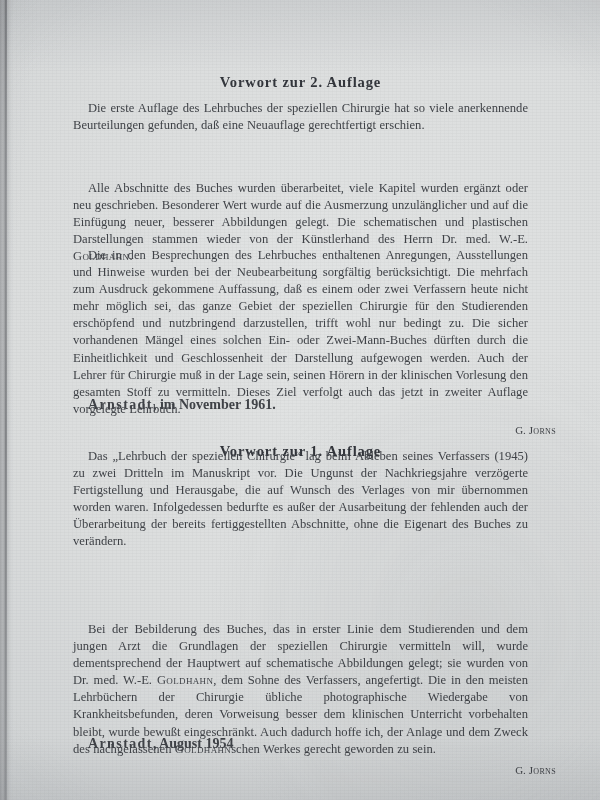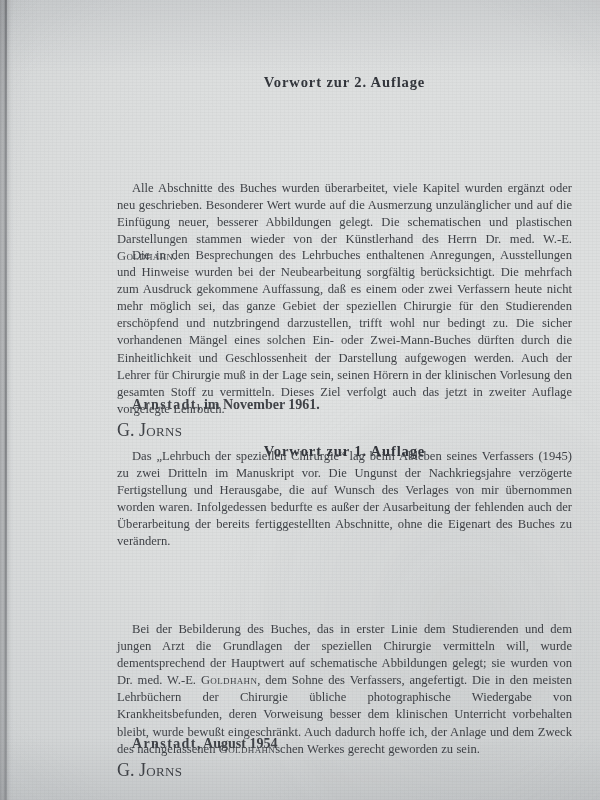--- a/index.html
+++ b/index.html
@@ -99,46 +99,50 @@
     margin: 0;
     font-size: 14px;
     line-height: 17.1px;
     text-indent: 15px;
     color: #3e4146;
     font-weight: bold;
   }
   .place .city { letter-spacing: 1.4px; }
   .signature {
     margin: 0;
-    font-size: 18px;
+    font-size: 11px;
     line-height: 17.1px;
+    text-align: right;
     color: #3e4146;
   }
   .sc {
     font-variant: small-caps;
     letter-spacing: 0.35px;
   }
 
   
-  .blk { position: absolute; left: 73px; width: 455px; margin-left: 44px; }
+  .blk { position: absolute; left: 73px; width: 455px; }
 </style>
 </head>
 <body>
 
 <div class="page">
 
   <div class="gutter"></div>
   <div class="gutter-line"></div>
 
   <div class="text-block">
 
     <div class="blk" style="top:74px;left:73px;width:455px;">
       <h1 class="heading">Vorwort zur 2. Auflage</h1>
     </div>
 
+    <div class="blk" style="top:100px;">
+      <p class="para">Die erste Auflage des Lehrbuches der speziellen Chirurgie hat so viele anerkennende Beurteilungen gefunden, daß eine Neuauflage gerechtfertigt erschien.</p>
+    </div>
 
 
     <div class="blk" style="top:180px;">
       <p class="para"><span>Alle Abschnitte des Buches wurden überarbeitet, viele Kapitel wurden ergänzt oder neu geschrieben. Besonderer Wert wurde auf die Ausmerzung unzulänglicher und auf die Einfügung neuer, besserer Abbildungen gelegt. Die schematischen und plastischen Darstellungen stammen wieder von der Künstlerhand des Herrn Dr. med. W.-E. </span><span class="sc">Goldhahn</span><span>.</span></p>
     </div>
 
     <div class="blk" style="top:247px;">
       <p class="para">Die in den Besprechungen des Lehrbuches enthaltenen Anregungen, Ausstellungen und Hinweise wurden bei der Neubearbeitung sorgfältig berücksichtigt. Die mehrfach zum Ausdruck gekommene Auffassung, daß es einem oder zwei Verfassern heute nicht mehr möglich sei, das ganze Gebiet der speziellen Chirurgie für den Studierenden erschöpfend und nutzbringend darzustellen, trifft wohl nur bedingt zu. Die sicher vorhandenen Mängel eines solchen Ein- oder Zwei-Mann-Buches dürften durch die Einheitlichkeit und Geschlossenheit der Darstellung aufgewogen werden. Auch der Lehrer für Chirurgie muß in der Lage sein, seinen Hörern in der klinischen Vorlesung den gesamten Stoff zu vermitteln. Dieses Ziel verfolgt auch das jetzt in zweiter Auflage vorgelegte Lehrbuch.</p>
     </div>
 

